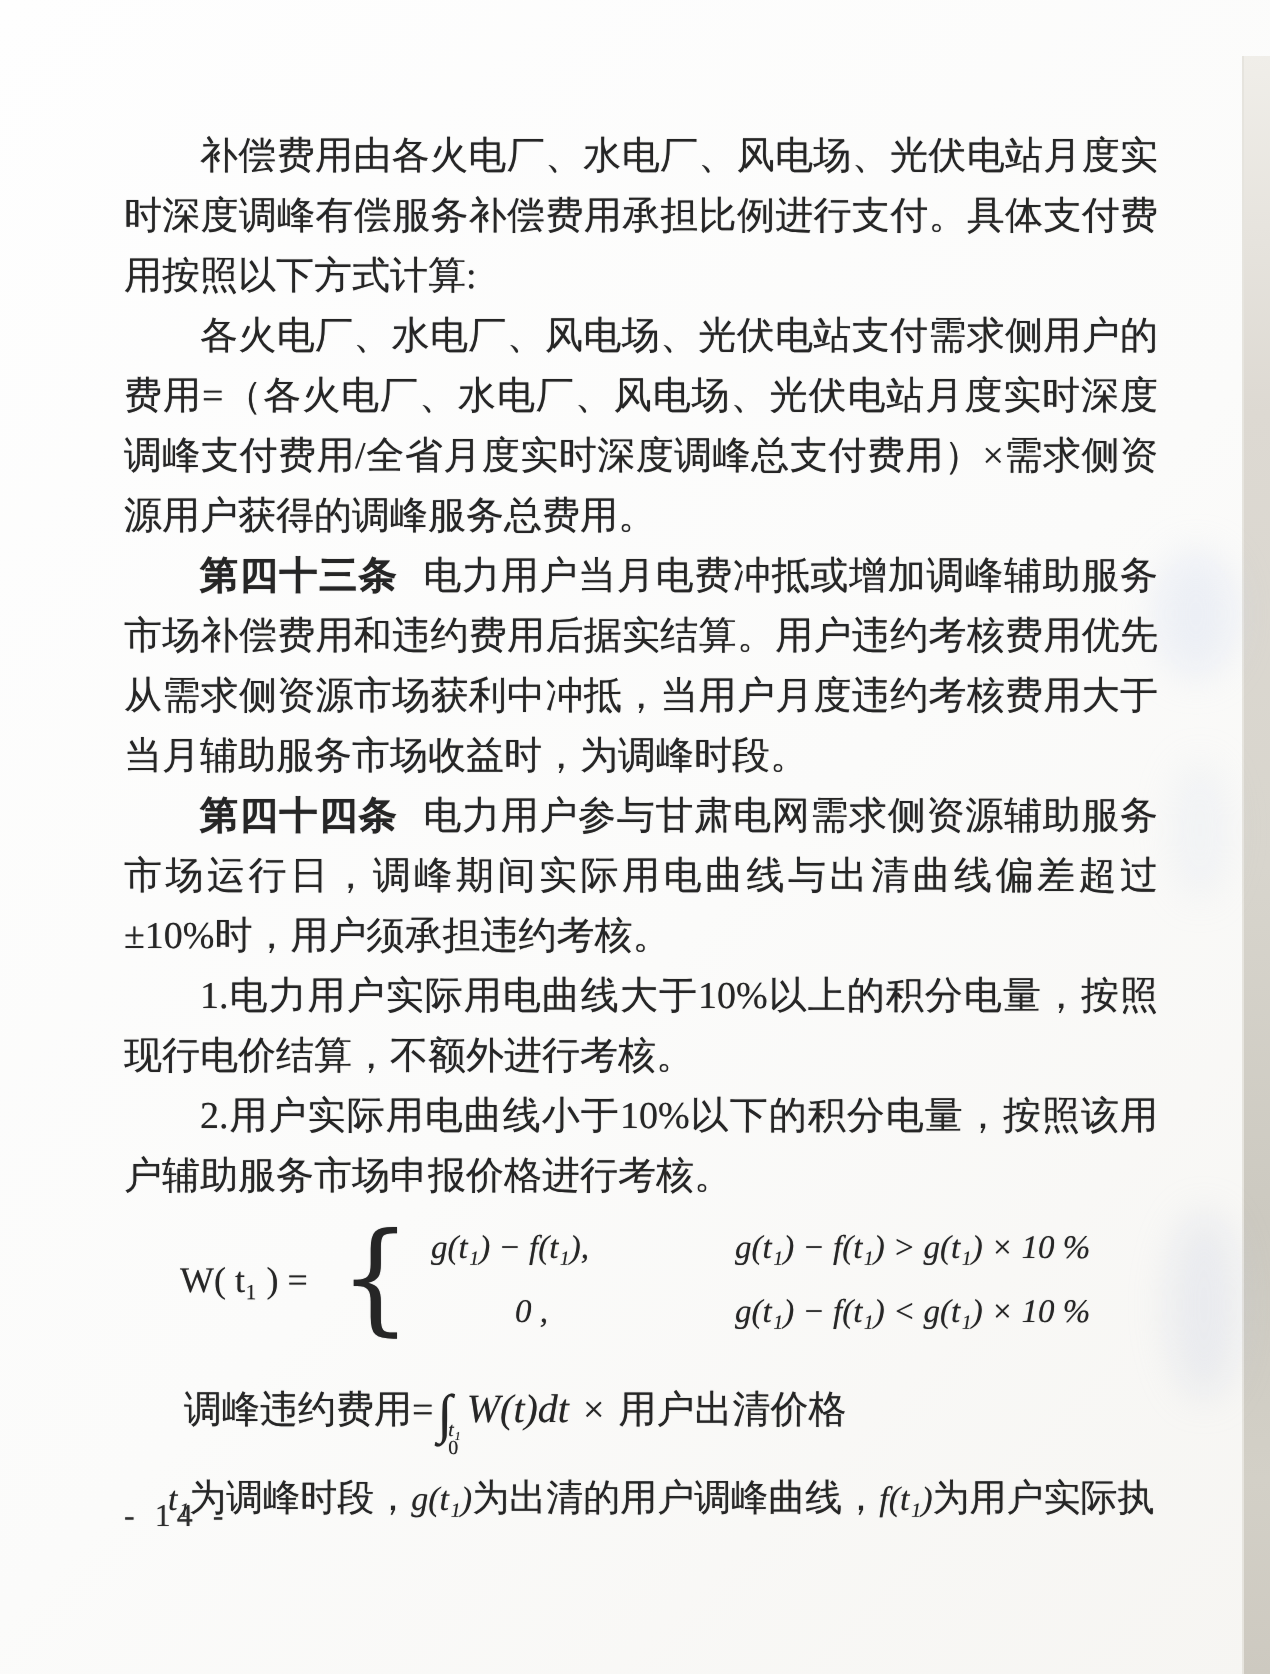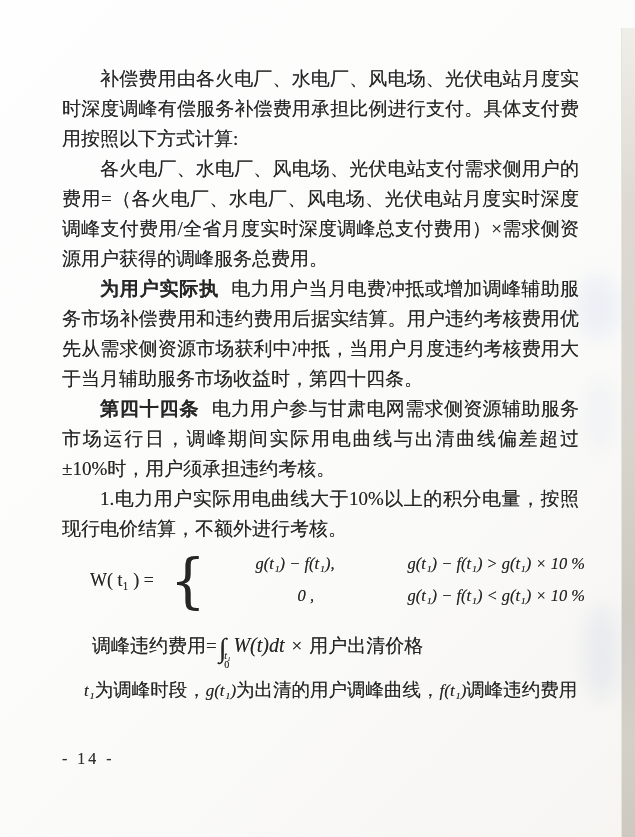--- a/index.html
+++ b/index.html
@@ -83,21 +83,21 @@
     flex-direction: column;
     gap: 12px;
     flex: 1;
   }
   .case-row {
     display: flex;
     white-space: nowrap;
     font-size: 16.5px;
     line-height: 20px;
   }
-  .expr { min-width: 152px; margin-left: 40px; }
+  .expr { min-width: 152px; }
   .row2 .expr { padding-left: 42px; min-width: 110px; }
   .cond { margin-left: 0; }
   .math { font-style: italic; }
 
   
   .penalty {
     margin: 22px 0 0 30px;
     text-align: left;
     white-space: nowrap;
   }
@@ -146,26 +146,27 @@
   <div class="smudge s1"></div>
   <div class="smudge s2"></div>
   <div class="smudge s3"></div>
 
   <div class="content">
 
     <p class="para"><span class="lead"></span><span>补偿费用由各火电厂、水电厂、风电场、光伏电站月度实时深度调峰有偿服务补偿费用承担比例进行支付。具体支付费用按照以下方式计算:</span></p>
 
     <p class="para"><span class="lead"></span><span>各火电厂、水电厂、风电场、光伏电站支付需求侧用户的费用=（各火电厂、水电厂、风电场、光伏电站月度实时深度调峰支付费用/全省月度实时深度调峰总支付费用）×需求侧资源用户获得的调峰服务总费用。</span></p>
 
-    <p class="para"><span class="lead">为用户实际执</span><span>电力用户当月电费冲抵或增加调峰辅助服务市场补偿费用和违约费用后据实结算。用户违约考核费用优先从需求侧资源市场获利中冲抵，当用户月度违约考核费用大于当月辅助服务市场收益时，第四十四条。</span></p>
+    <p class="para"><span class="lead">第四十三条</span><span>电力用户当月电费冲抵或增加调峰辅助服务市场补偿费用和违约费用后据实结算。用户违约考核费用优先从需求侧资源市场获利中冲抵，当用户月度违约考核费用大于当月辅助服务市场收益时，为调峰时段。</span></p>
 
     <p class="para"><span class="lead">第四十四条</span><span>电力用户参与甘肃电网需求侧资源辅助服务市场运行日，调峰期间实际用电曲线与出清曲线偏差超过±10%时，用户须承担违约考核。</span></p>
 
     <p class="para"><span class="lead"></span><span>1.电力用户实际用电曲线大于10%以上的积分电量，按照现行电价结算，不额外进行考核。</span></p>
 
+    <p class="para"><span class="lead"></span><span>2.用户实际用电曲线小于10%以下的积分电量，按照该用户辅助服务市场申报价格进行考核。</span></p>
 
     <div class="formula">
       <span class="flhs">W( t₁ ) =</span>
       <span class="brace">{</span>
       <div class="cases">
         <div class="case-row">
           <span class="math expr">g(t₁) − f(t₁),</span>
           <span class="math cond">g(t₁) − f(t₁) &gt; g(t₁) × 10 %</span>
         </div>
         <div class="case-row row2">
@@ -173,19 +174,19 @@
           <span class="math cond">g(t₁) − f(t₁) &lt; g(t₁) × 10 %</span>
         </div>
       </div>
     </div>
 
     <p class="penalty"><span>调峰违约费用=</span><span class="int">∫</span><span class="limits">
           <span class="lim-up">t₁</span>
           <span class="lim-down">0</span>
         </span><span class="integrand">W(t)dt</span><span class="times">×</span><span>用户出清价格</span></p>
 
-    <p class="note"><span class="math">t₁</span><span>为调峰时段，</span><span class="math">g(t₁)</span><span>为出清的用户调峰曲线，</span><span class="math">f(t₁)</span><span>调峰违约费用</span></p>
+    <p class="note"><span class="math">t₁</span><span>为调峰时段，</span><span class="math">g(t₁)</span><span>为出清的用户调峰曲线，</span><span class="math">f(t₁)</span><span>为用户实际执</span></p>
 
   </div>
 
   <div class="page-number">- 14 -</div>
 
 </div>
 
 </body></html>

